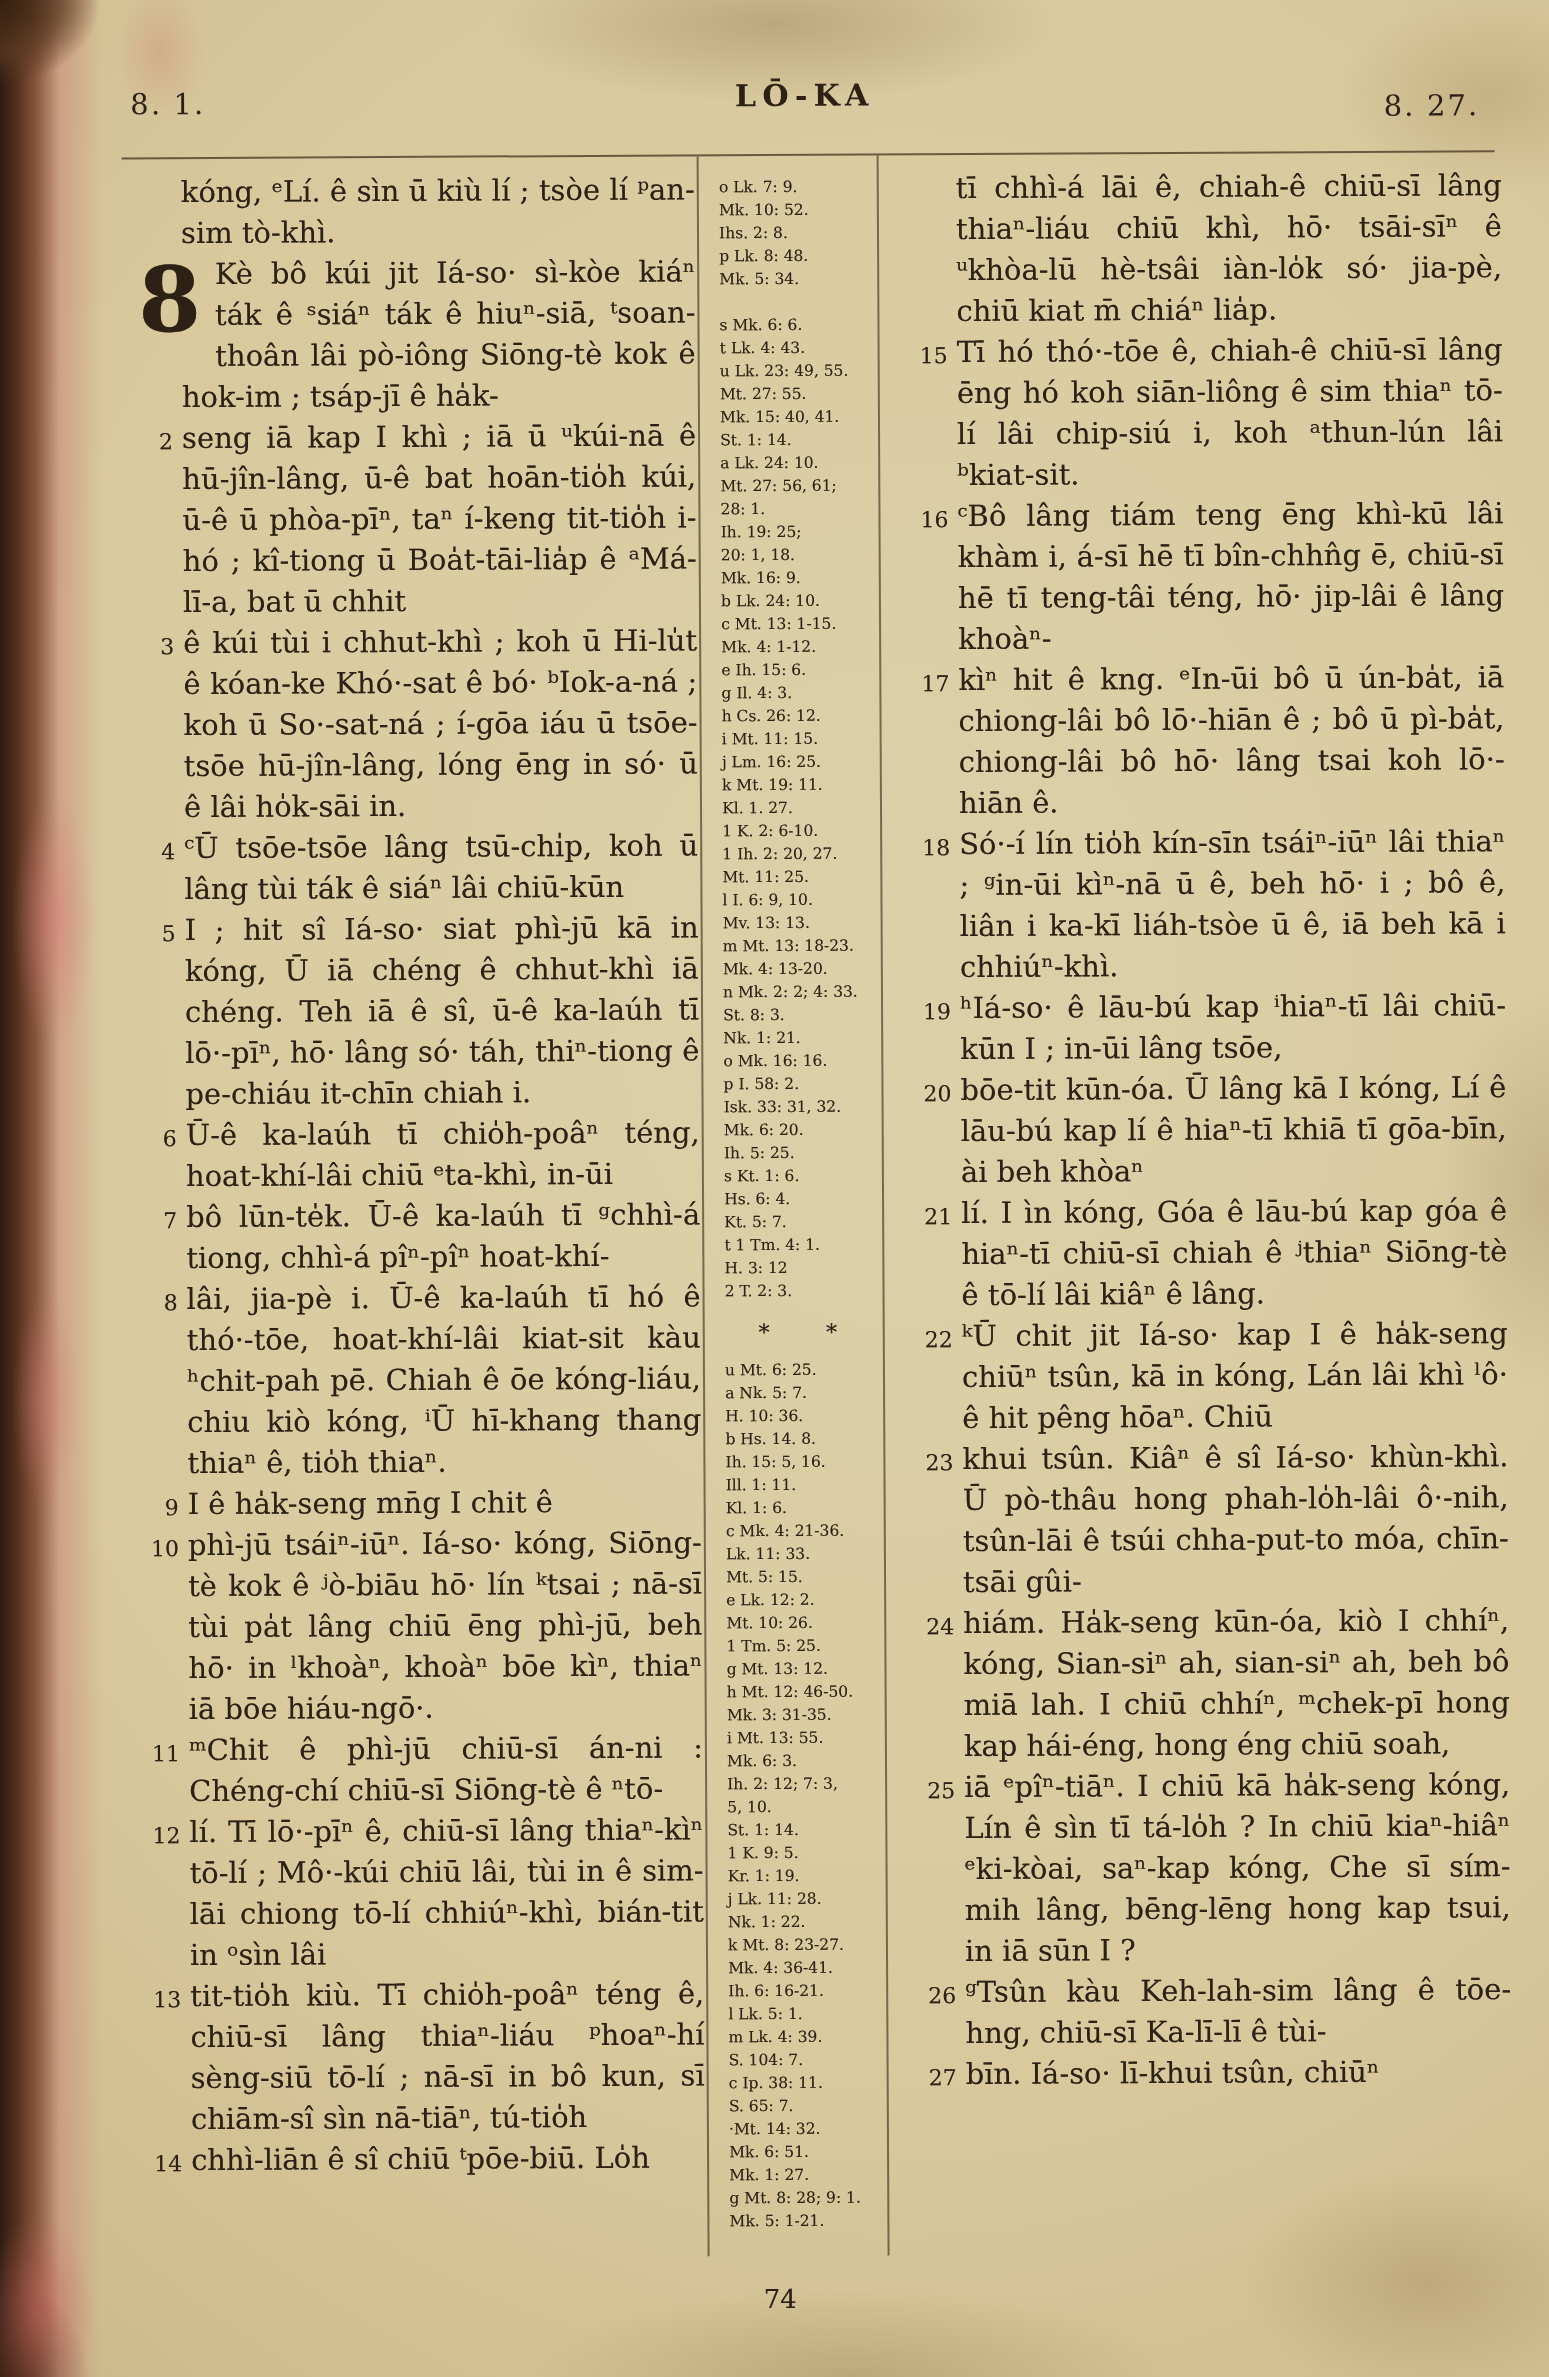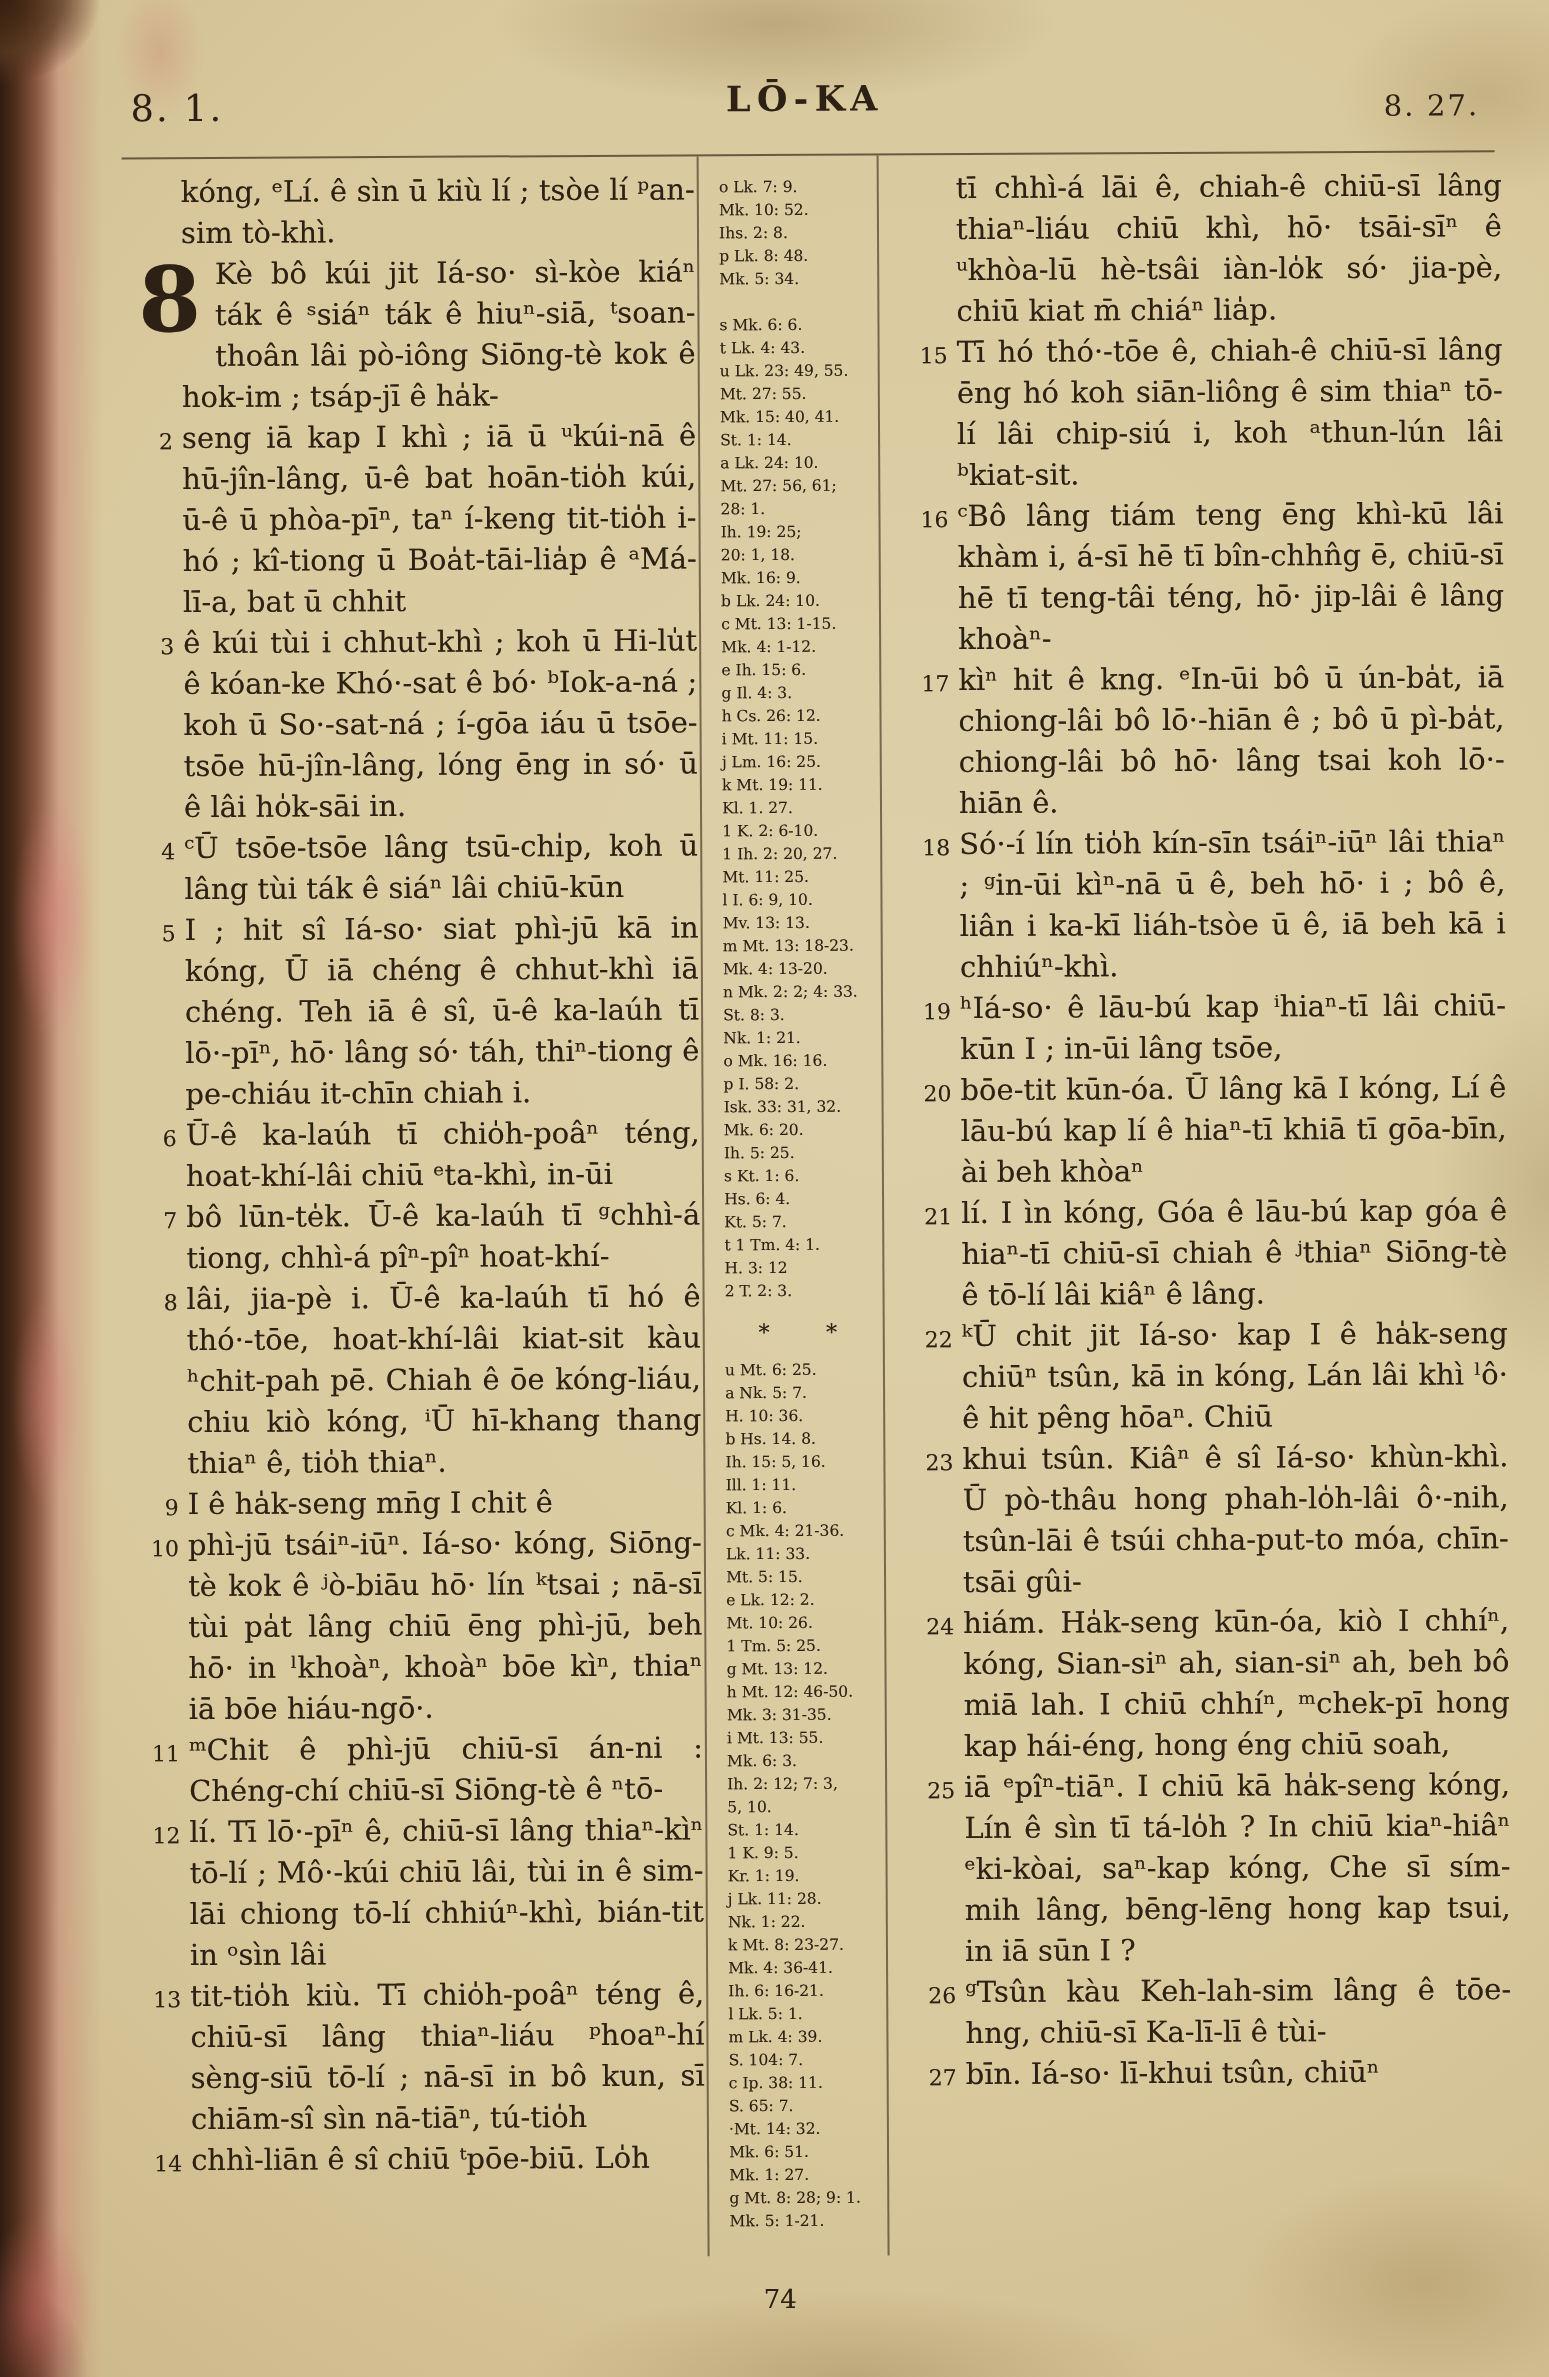--- a/index.html
+++ b/index.html
@@ -33,24 +33,24 @@
     background:
       radial-gradient(ellipse 59px 176px at 53px 919px, rgba(216,128,122,0.55), transparent 70%),
       radial-gradient(ellipse 48px 150px at 45px 1400px, rgba(210,124,118,0.45), transparent 70%),
       radial-gradient(ellipse 80px 139px at 37px 2313px, rgba(196,100,94,0.55), transparent 70%),
       radial-gradient(ellipse 64px 96px at 160px 51px, rgba(200,120,110,0.30), transparent 70%),
       radial-gradient(ellipse 139px 118px at 0% 0%, #35200f 0%, rgba(90,58,34,0.75) 45%, rgba(90,58,34,0) 72%),
       radial-gradient(ellipse 128px 139px at 0% 100%, rgba(60,34,18,0.8), rgba(60,34,18,0) 70%);
   }
   .content { position:absolute; inset:0; transform:rotate(-0.3deg); transform-origin:50% 50%; z-index:2; }
   .header { position:absolute; top:78px; left:136px; right:64px; height:53px; }
-  .h-left  { position:absolute; left:0;  top:6.4px; font-size:37px; letter-spacing:2.1px; }
+  .h-left  { position:absolute; left:0;  top:6.4px; font-size:29px; letter-spacing:2.1px; }
   .h-right { position:absolute; right:0; top:14px; font-size:29px; letter-spacing:2.1px; }
   .h-title { position:absolute; left:50%; transform:translateX(-50%); top:0;
-             font-size:35px; font-weight:bold; letter-spacing:6.4px; }
+             font-size:30px; font-weight:bold; letter-spacing:6.4px; }
   .hrule { position:absolute; top:154px; left:127px; width:1373px; height:2.1px; background:#3a2a18; opacity:.7; }
   .vrule { position:absolute; top:156px; height:2100px; width:2.1px; background:#3a2a18; opacity:.62; }
   .vr1 { left:702px; } .vr2 { left:882px; }
   .col { text-shadow:0 0 0.5px rgba(42,30,16,0.45); }
   .col-left  { position:absolute; top:169px; left:143px;  width:557px; padding-left:43px; }
   .col-right { position:absolute; top:169px; left:916px; width:591px; padding-left:45px; }
   .col-refs  { position:absolute; top:176px; left:722px; width:150px; text-shadow:0 0 0.5px rgba(42,30,16,0.4); }
   .bodypara, .verse, .chapter-open { font-size:29px; line-height:41px; text-align:justify; }
   .verse { position:relative; }
   .vnum { position:absolute; left:-43px; top:3.2px; width:34px; text-align:right;

